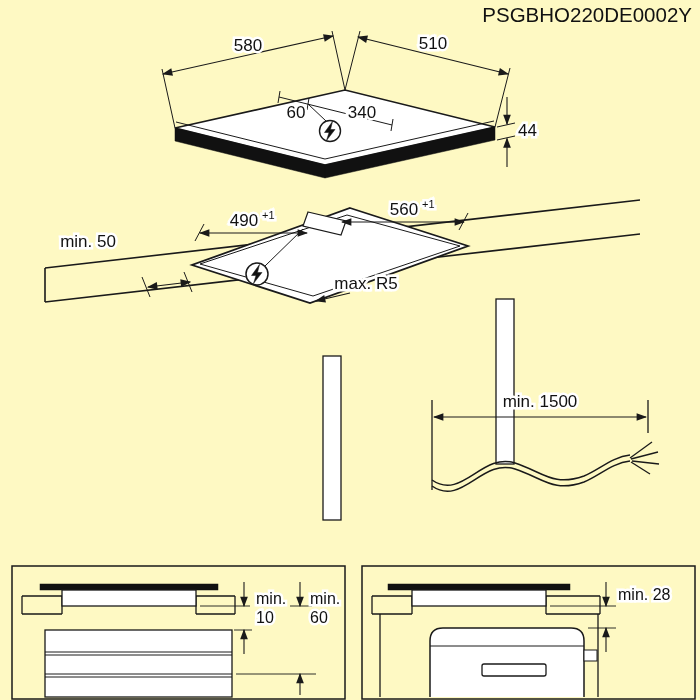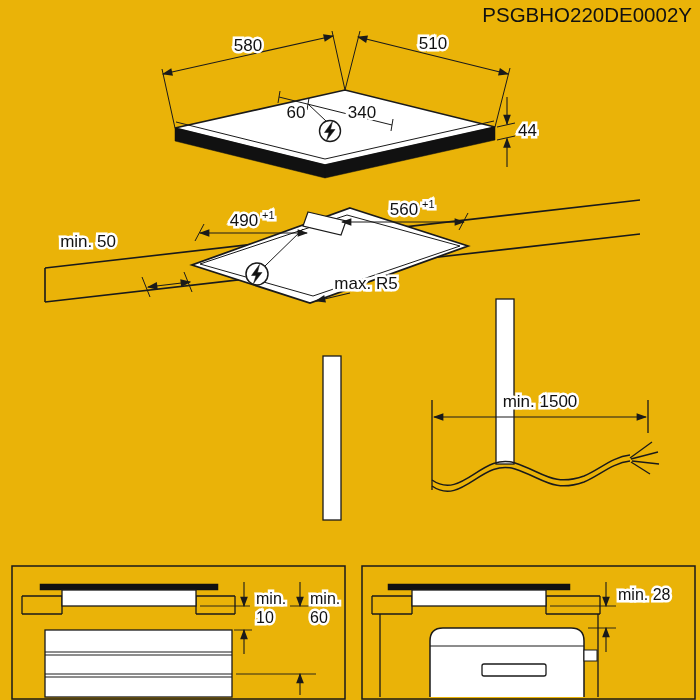--- a/index.html
+++ b/index.html
@@ -1,16 +1,16 @@
 <!DOCTYPE html>
 <html><head>
 <meta charset="utf-8">
 <style>
   html,body{margin:0;padding:0;background:#fff;}
-  .page{position:relative;width:700px;height:700px;background:#eab308;overflow:hidden;
+  .page{position:relative;width:700px;height:700px;background:#fef9c3;overflow:hidden;
         font-family:"Liberation Sans", sans-serif;}
   svg{display:block;}
   svg *{stroke-linecap:butt;stroke-linejoin:miter;}
   .ln{stroke:#1a1a1a;fill:none;}
   .thick{stroke-width:1.6;}
   .med{stroke-width:1.3;}
   .thin{stroke-width:1;}
   .xthin{stroke-width:0.9;}
   .dimln{stroke:#1a1a1a;fill:none;stroke-width:1.1;}
   .fill-dark{fill:#111;stroke:#111;stroke-width:0.5;}

